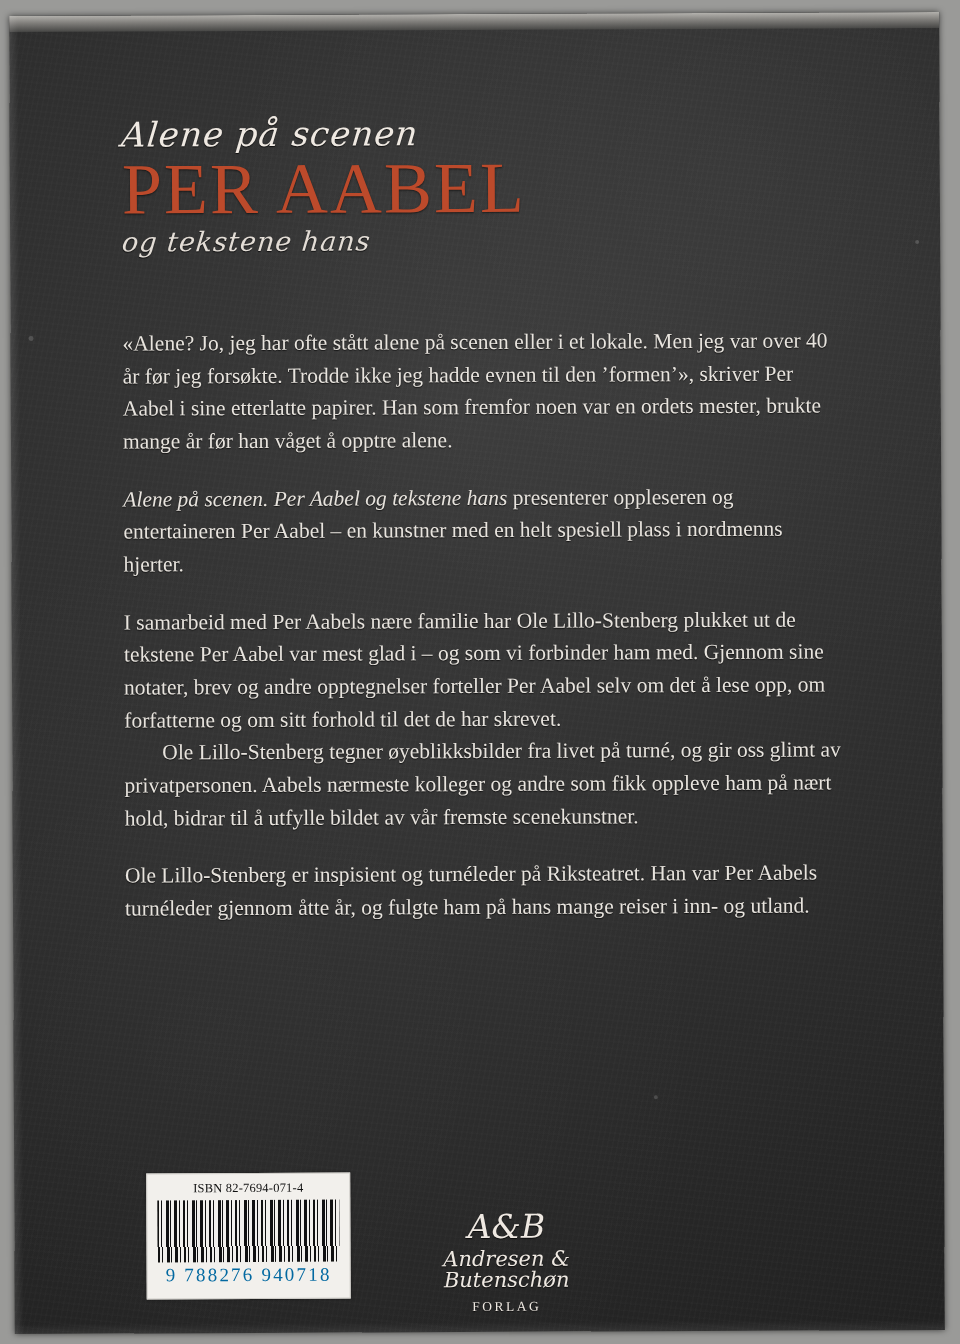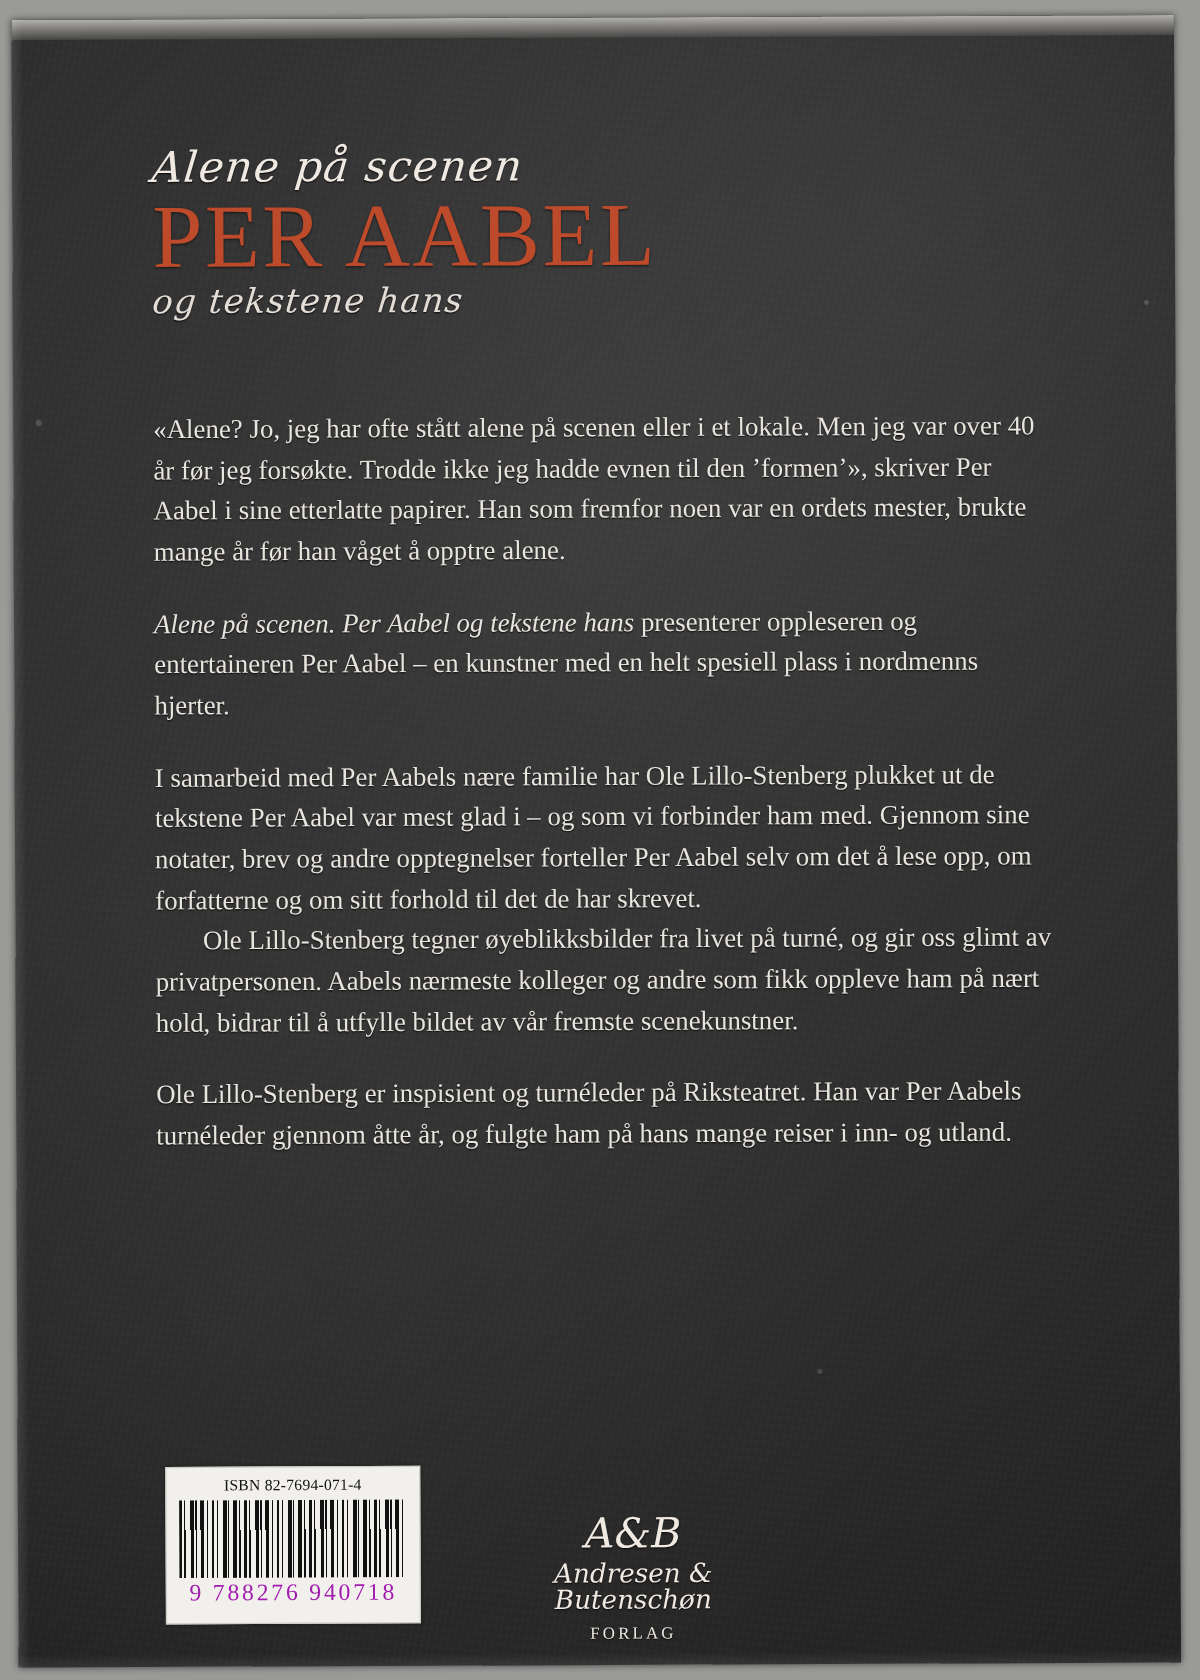--- a/index.html
+++ b/index.html
@@ -116,21 +116,21 @@
   #blurb p { margin: 0 0 25px 0; }
   #blurb p.indent-follow { text-indent: 38px; margin-top: -25px; padding-top: 0; }
   .ital {
     font-style: italic;
   }
   #para-last { margin-top: 38px; }
 
   
   #barcode-box {
     position: absolute;
-    left: 118px;
+    left: 132px;
     top: 1158px;
     width: 202px;
     height: 124px;
     background: #f2f0ec;
     border: 1px solid #cfcdc8;
     box-shadow: 0 0 3px rgba(0,0,0,0.5);
   }
   #isbn-text {
     text-align: center;
     font-family: "Liberation Serif", serif;
@@ -150,21 +150,21 @@
         #111 9px, #111 12px, #f2f0ec 12px, #f2f0ec 13px,
         #111 13px, #111 14px, #f2f0ec 14px, #f2f0ec 17px,
         #111 17px, #111 20px, #f2f0ec 20px, #f2f0ec 22px,
         #111 22px, #111 23px, #f2f0ec 23px, #f2f0ec 26px);
   }
   #barcode-digits {
     margin-top: 2px;
     text-align: center;
     font-family: "Liberation Serif", serif;
     font-size: 19px;
-    color: #a21caf;
+    color: #0369a1;
     letter-spacing: 2.2px;
   }
 
   #publisher {
     position: absolute;
     left: 372px;
     top: 1196px;
     width: 240px;
     text-align: center;
     color: #efe9e2;

